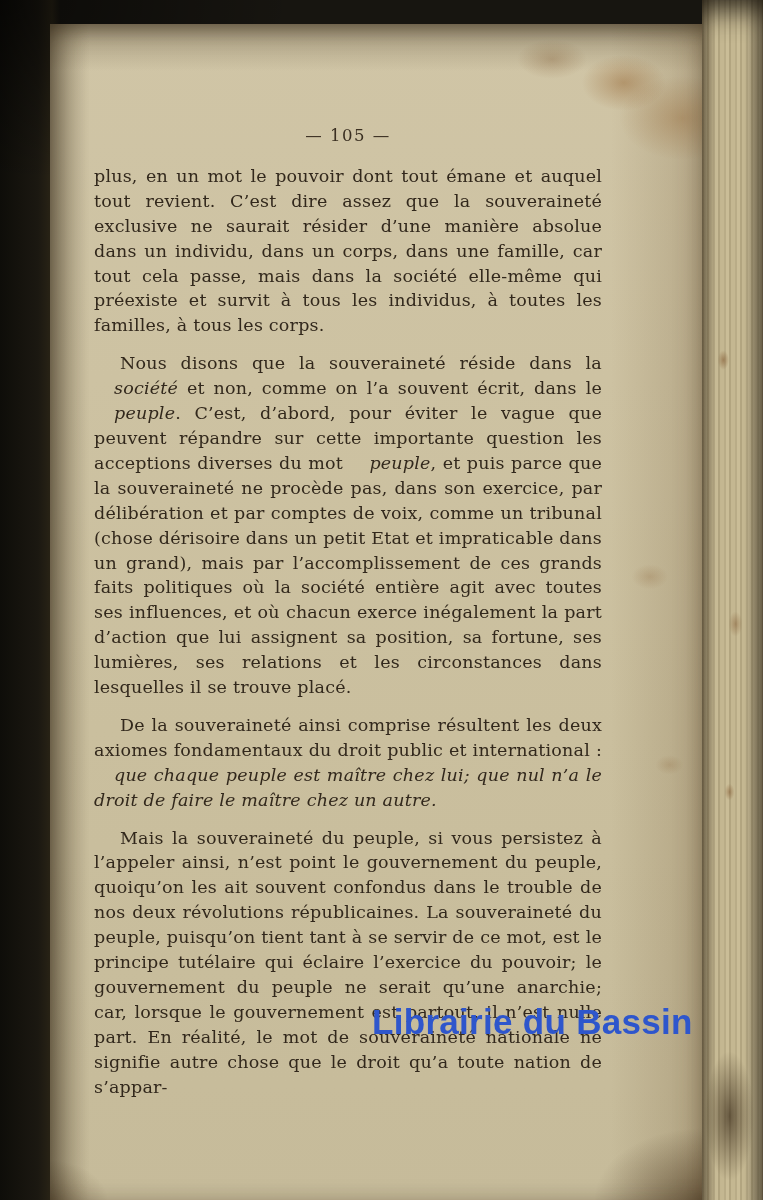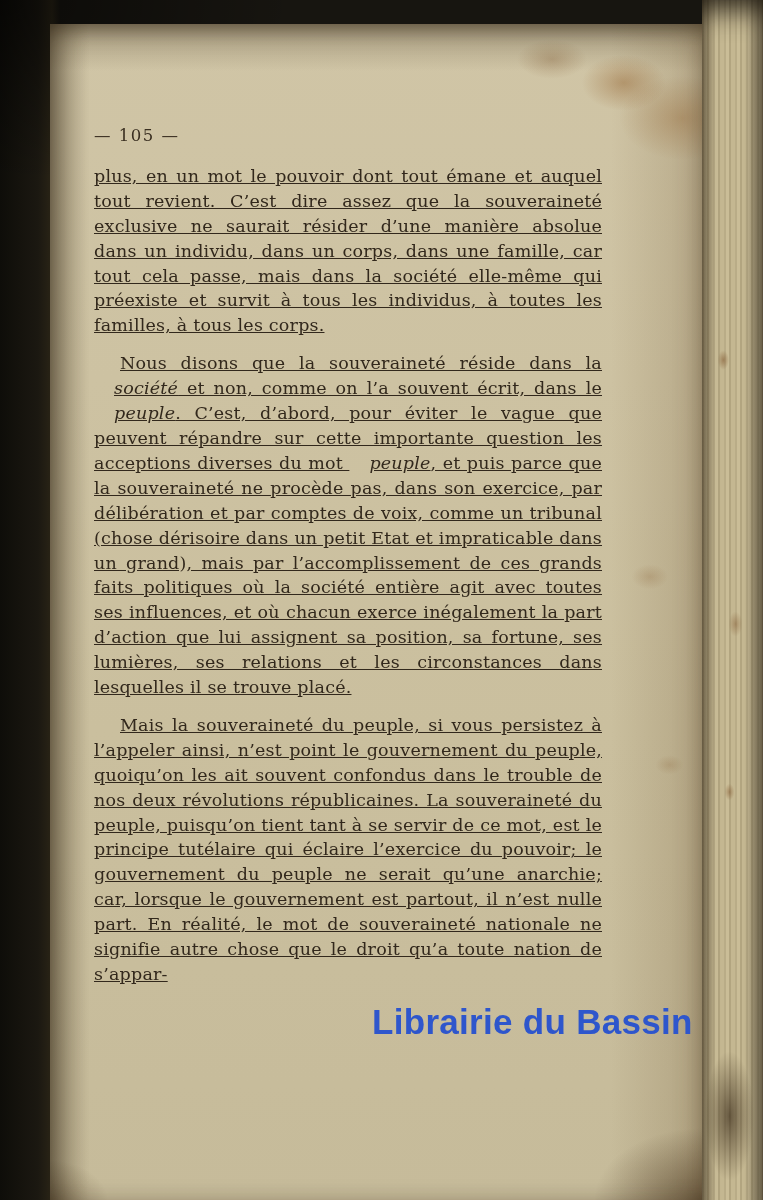--- a/index.html
+++ b/index.html
@@ -40,43 +40,44 @@
       repeating-linear-gradient(90deg,#b9ac87 0 2px,#cabd97 2px 5px,#b2a580 5px 7px,#c4b791 7px 11px),
       #bfb28c;
     box-shadow: inset 0 24px 28px -14px rgba(20,15,8,.85);
   }
   .text{
     position:absolute;left:44px;top:100px;width:508px;
     color:#32281c;font-size:17.5px;line-height:24.9px;
     text-align:justify;letter-spacing:.2px;
   }
   .pagenum{
-    font-size:16.5px;letter-spacing:1.5px;
+    text-align:center;font-size:16.5px;letter-spacing:1.5px;
     margin:0 0 15px;color:#3a2f21;
   }
-  .para{margin:0 0 13px;text-indent:26px;text-decoration:underline;}
+  .para{margin:0 0 13px;text-indent:26px;}
   .para.no-indent{text-indent:0;}
   .it{font-style:italic;margin-left:20px;}
   .watermark{
     position:absolute;left:372px;top:1002px;
     font-family:"Liberation Sans", sans-serif;
     font-size:35px;font-weight:600;letter-spacing:.3px;white-space:nowrap;
   }
 </style>
 </head>
 <body>
 
 <div class="photo">
 
   <div class="page">
     <div class="text">
       <div class="pagenum">— 105 —</div>
       <div>
           <p class="para no-indent"><span>plus, en un mot le pouvoir dont tout émane et auquel tout revient. C’est dire assez que la souveraineté exclusive ne saurait résider d’une manière absolue dans un individu, dans un corps, dans une famille, car tout cela passe, mais dans la société elle-même qui préexiste et survit à tous les individus, à toutes les familles, à tous les corps.</span></p>
           <p class="para"><span>Nous disons que la souveraineté réside dans la </span><span class="it">société</span><span> et non, comme on l’a souvent écrit, dans le </span><span class="it">peuple</span><span>. C’est, d’abord, pour éviter le vague que peuvent répandre sur cette importante question les acceptions diverses du mot </span><span class="it">peuple</span><span>, et puis parce que la souveraineté ne procède pas, dans son exercice, par délibération et par comptes de voix, comme un tribunal (chose dérisoire dans un petit Etat et impraticable dans un grand), mais par l’accomplissement de ces grands faits politiques où la société entière agit avec toutes ses influences, et où chacun exerce inégalement la part d’action que lui assignent sa position, sa fortune, ses lumières, ses relations et les circonstances dans lesquelles il se trouve placé.</span></p>
+          <p class="para"><span>De la souveraineté ainsi comprise résultent les deux axiomes fondamentaux du droit public et international : </span><span class="it">que chaque peuple est maître chez lui; que nul n’a le droit de faire le maître chez un autre.</span></p>
           <p class="para"><span>Mais la souveraineté du peuple, si vous persistez à l’appeler ainsi, n’est point le gouvernement du peuple, quoiqu’on les ait souvent confondus dans le trouble de nos deux révolutions républicaines. La souveraineté du peuple, puisqu’on tient tant à se servir de ce mot, est le principe tutélaire qui éclaire l’exercice du pouvoir; le gouvernement du peuple ne serait qu’une anarchie; car, lorsque le gouvernement est partout, il n’est nulle part. En réalité, le mot de souveraineté nationale ne signifie autre chose que le droit qu’a toute nation de s’appar-</span></p>
         </div>
     </div>
   </div>
 
   <div class="fore-edge"></div>
 
   <div class="watermark" style="color: rgb(46, 86, 204);">Librairie du Bassin</div>
 
 </div>

